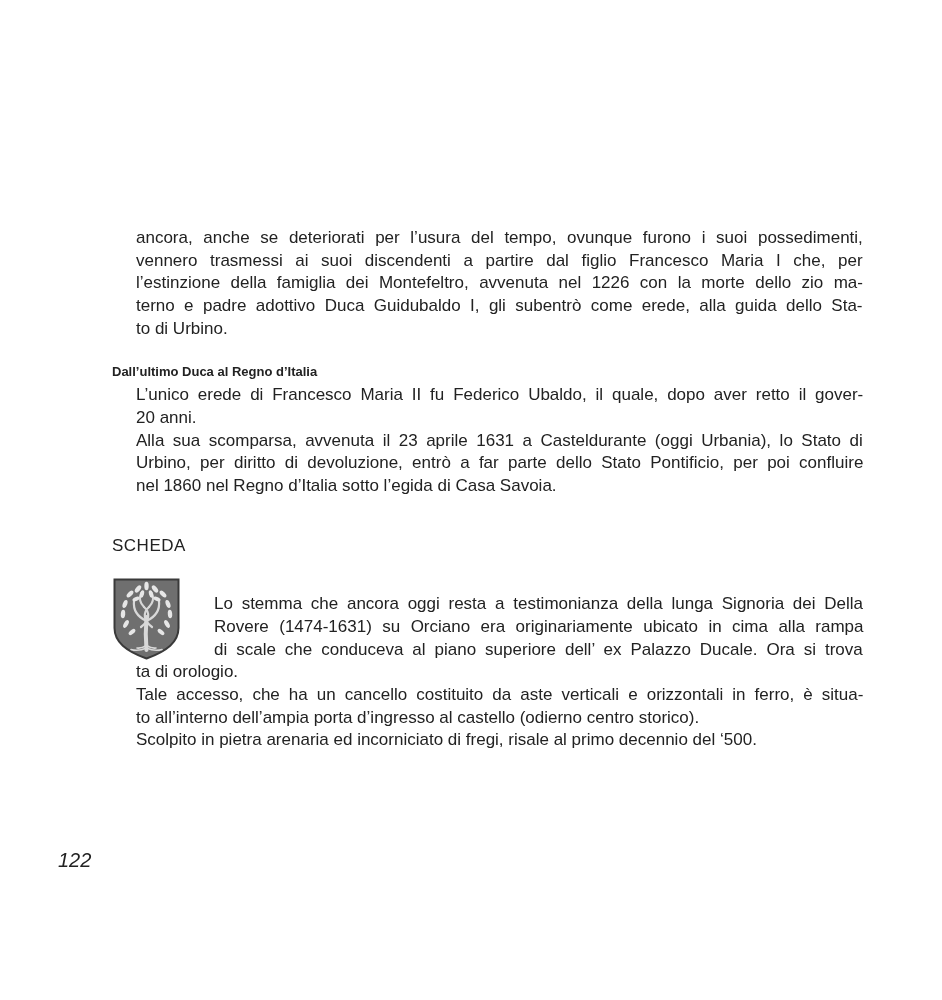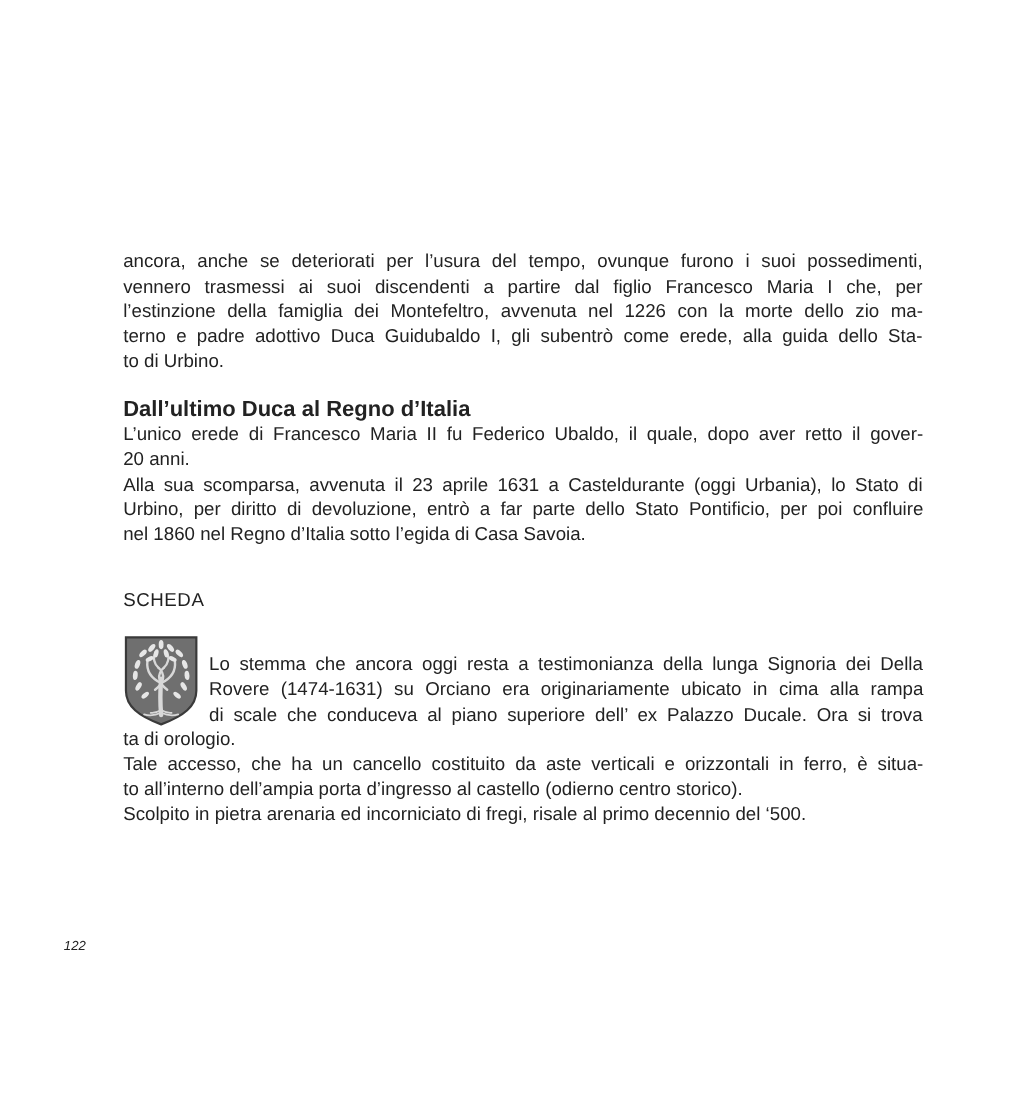--- a/index.html
+++ b/index.html
@@ -14,24 +14,24 @@
   }
   .content {
     position: absolute;
     left: 112px;
     top: 227px;
     width: 727px;
     font-size: 17px;
     line-height: 22.7px;
   }
   .para { margin: 0; }
-  .line { white-space: nowrap; height: 22.7px; overflow: visible; }
+  .line { white-space: nowrap; height: 22.7px; overflow: visible; margin-left: 24px; }
   .heading {
     margin: 21px 0 0 0;
-    font-size: 20px;
+    font-size: 13px;
     font-weight: bold;
     line-height: 22.7px;
     white-space: nowrap;
   }
   .scheda {
     margin-top: 37px;
     line-height: 22.7px;
     white-space: nowrap;
     letter-spacing: 0.5px;
   }
@@ -43,21 +43,21 @@
   .shield {
     flex: 0 0 auto;
     margin-right: 9px;
     margin-top: 1px;
   }
   .stemma-lines { flex: 1 1 auto; min-width: 0; }
   .page-number {
     position: absolute;
     left: 58px;
     top: 849px;
-    font-size: 12px;
+    font-size: 20px;
     font-style: italic;
     line-height: 22.7px;
     color: #222222;
   }
 </style>
 </head>
 <body>
 
 <div class="page">
 

